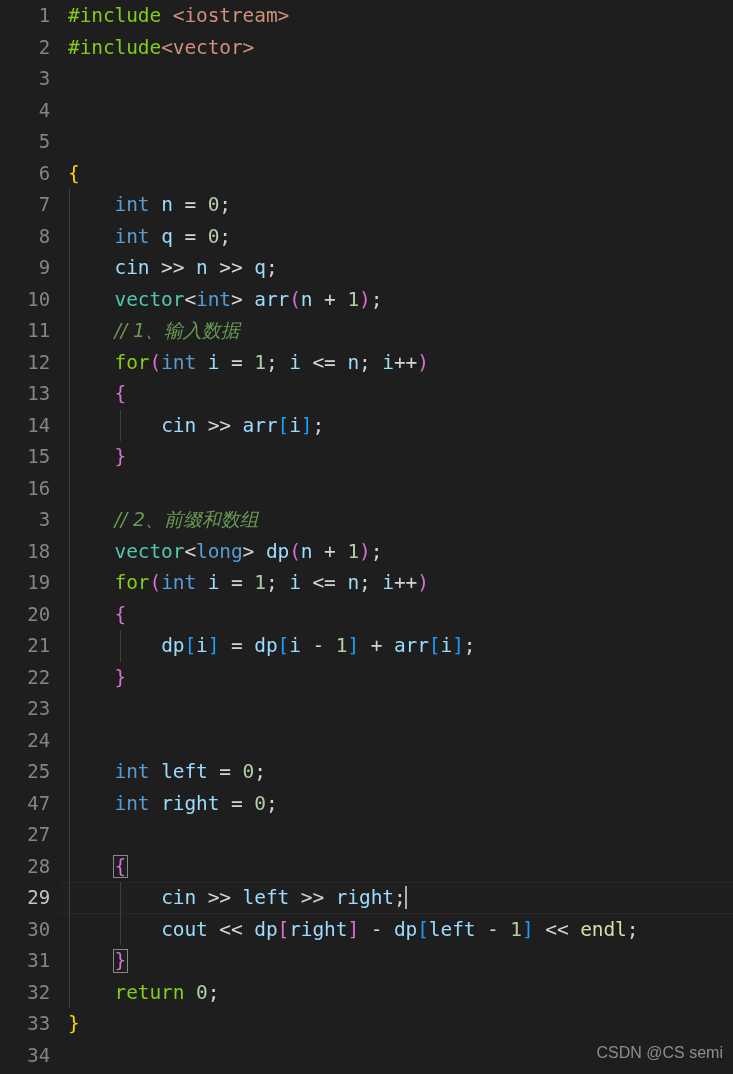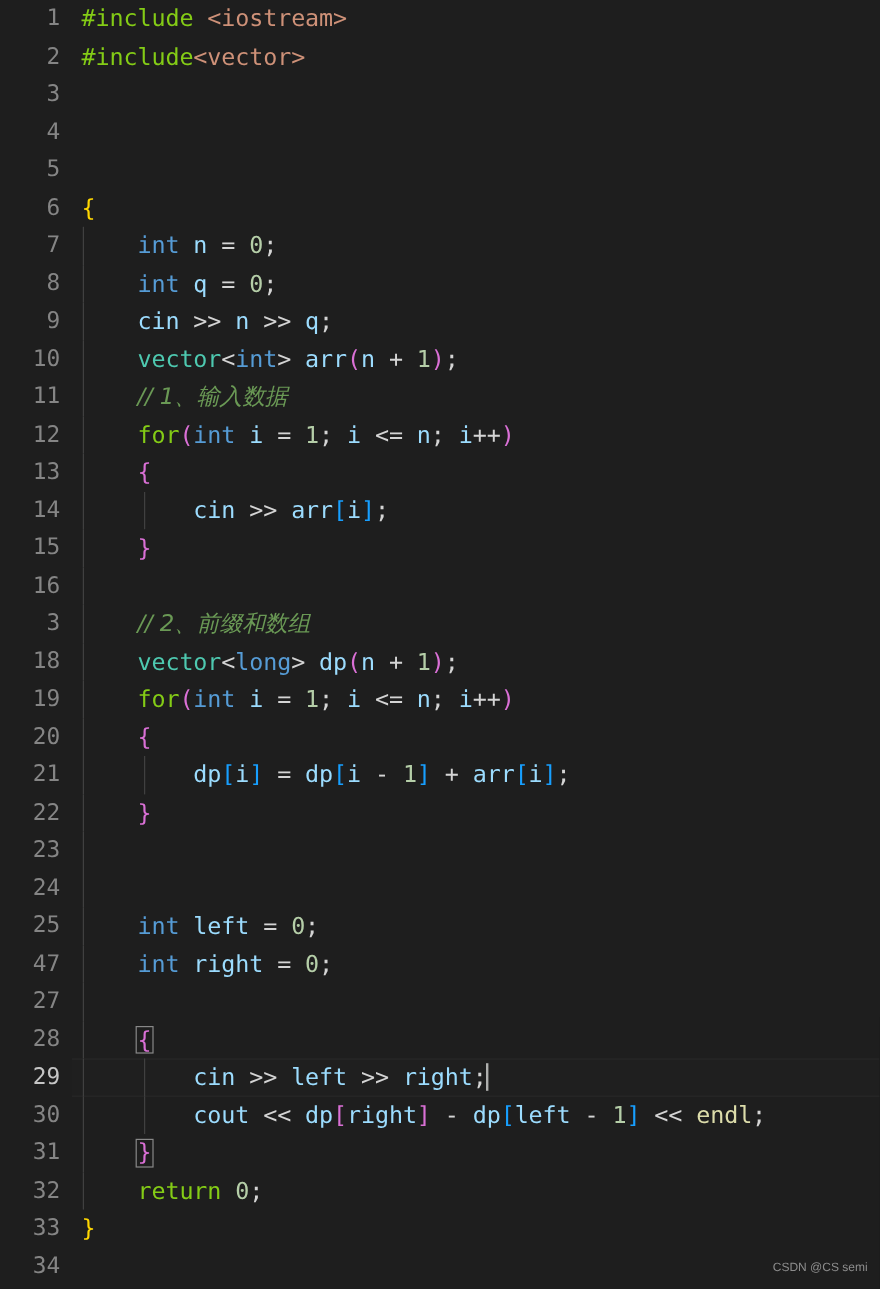--- a/index.html
+++ b/index.html
@@ -119,21 +119,21 @@
     vertical-align: -5px;
     margin-left: -1px;
   }
 
   
   #watermark {
     position: absolute;
     right: 10px;
     bottom: 12px;
     color: #a0a0a0;
-    font-size: 10px;
+    font-size: 16px;
     font-family: "Liberation Sans", "DejaVu Sans", sans-serif;
     user-select: none;
     opacity: 0.85;
   }
 </style>
 </head>
 <body>
 
 <div id="editor">
   <div id="lines">

